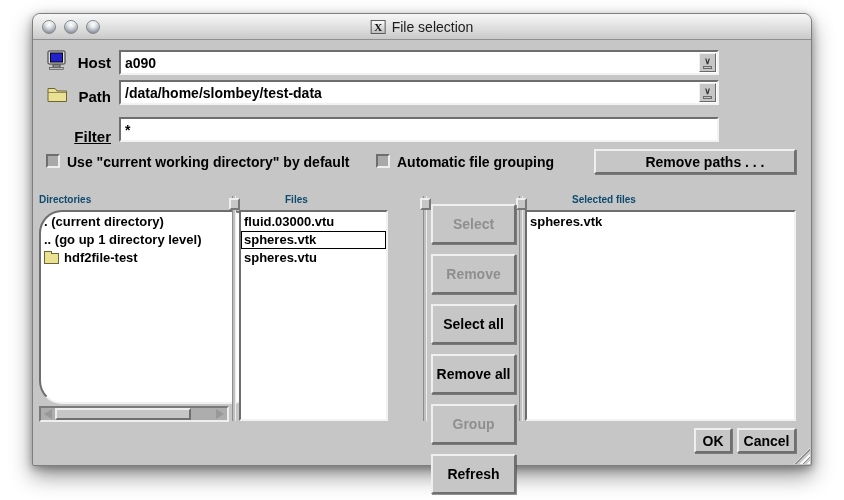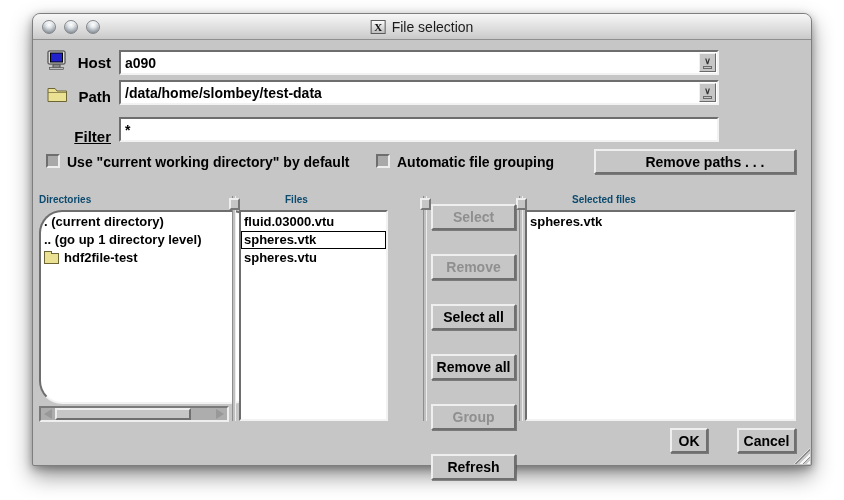--- a/index.html
+++ b/index.html
@@ -82,21 +82,21 @@
   .tri-left  { width:0; height:0; border-top:5px solid transparent; border-bottom:5px solid transparent;
                border-right:8px solid #989898; }
   .tri-right { width:0; height:0; border-top:5px solid transparent; border-bottom:5px solid transparent;
                border-left:8px solid #989898; }
   .hs-track { position:relative; flex:1; }
   .hs-thumb { position:absolute; left:0; top:0; height:100%; width:86%; background:#c6c6c6;
               border:2px solid; border-color:#ededed #6f6f6f #6f6f6f #ededed; }
 
   
   #actions { position:absolute; left:398px; top:190px; width:85px; }
-  #actions .mbtn { position:relative; width:85px; height:26px; margin-bottom:24px; }
+  #actions .mbtn { position:relative; width:85px; height:40px; margin-bottom:10px; }
 
   
   .resize-grip { position:absolute; right:1px; bottom:1px; width:16px; height:16px;
                  clip-path:polygon(100% 0, 100% 100%, 0 100%);
                  background:repeating-linear-gradient(135deg, #f7f7f7 0 2px, #8f8f8f 2px 3px, #cccccc 3px 5px); }
 
   svg { display:block; }
 </style>
 </head>
 <body>
@@ -235,17 +235,17 @@
       </button>
     </div>
 
   <div class="listbox" id="sel-list" style="left:492px; width:271px; height:211px;">
 
   <div class="li">
         <span>spheres.vtk</span>
       </div>
     </div>
 
-  <button class="mbtn" style="left:637px; top:414px; width:38px; height:25px;">OK</button>
+  <button class="mbtn" style="left:661px; top:414px; width:38px; height:25px;">OK</button>
   <button class="mbtn" style="left:704px; top:414px; width:59px; height:25px;">Cancel</button>
   <span class="resize-grip"></span>
 
 </div>
 
 </body></html>

